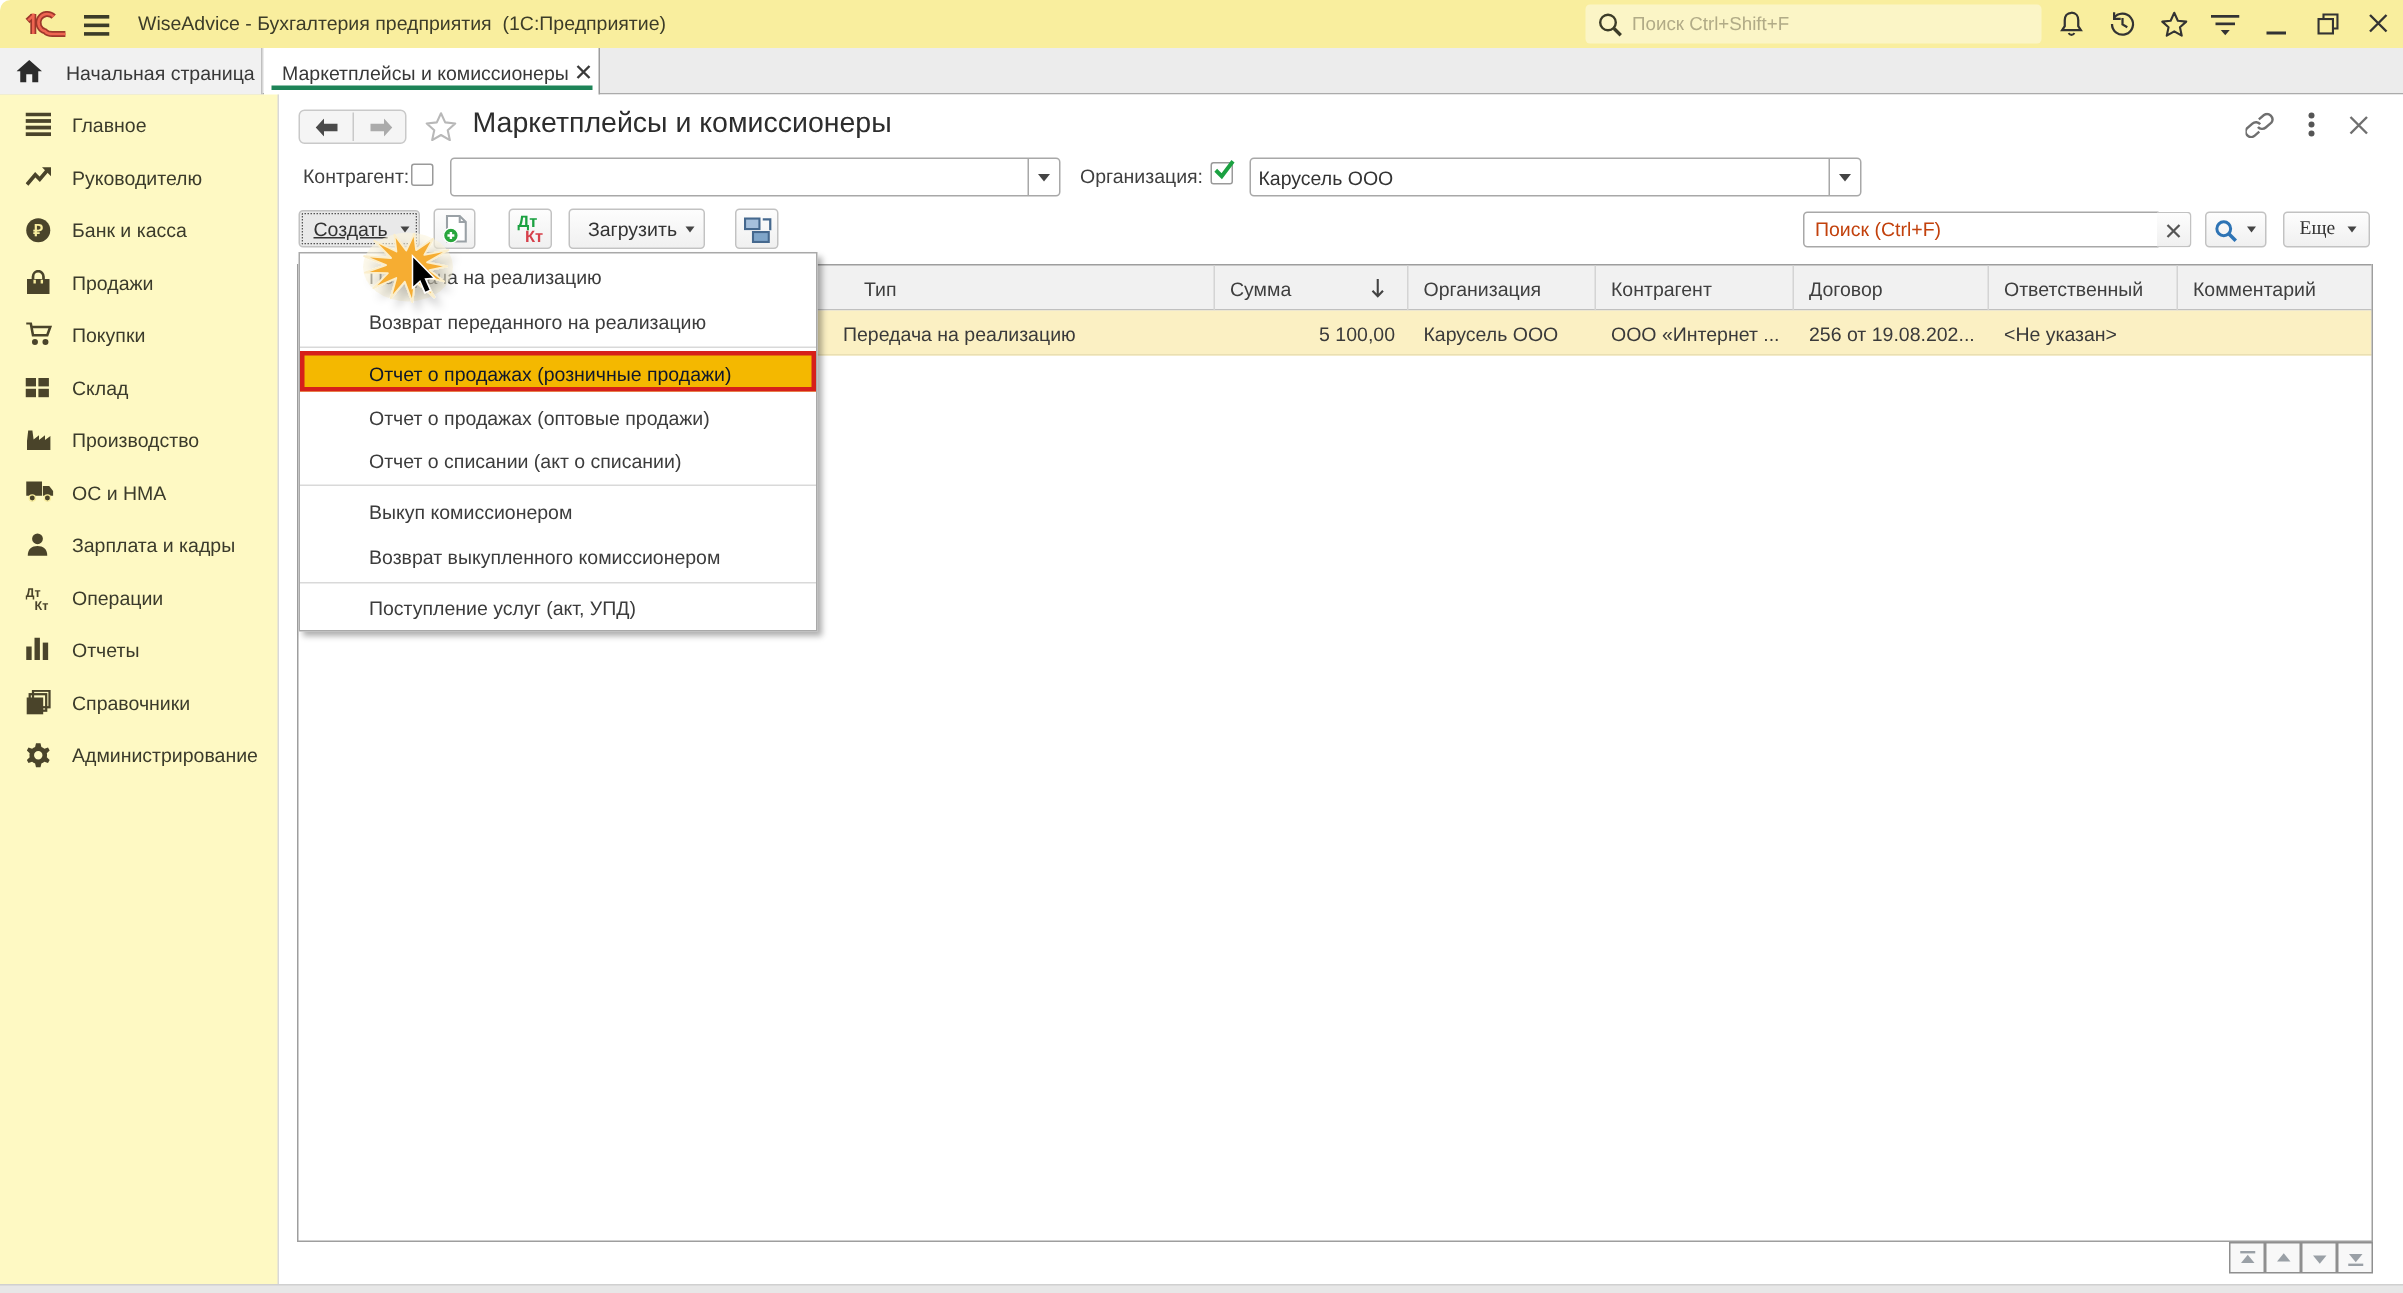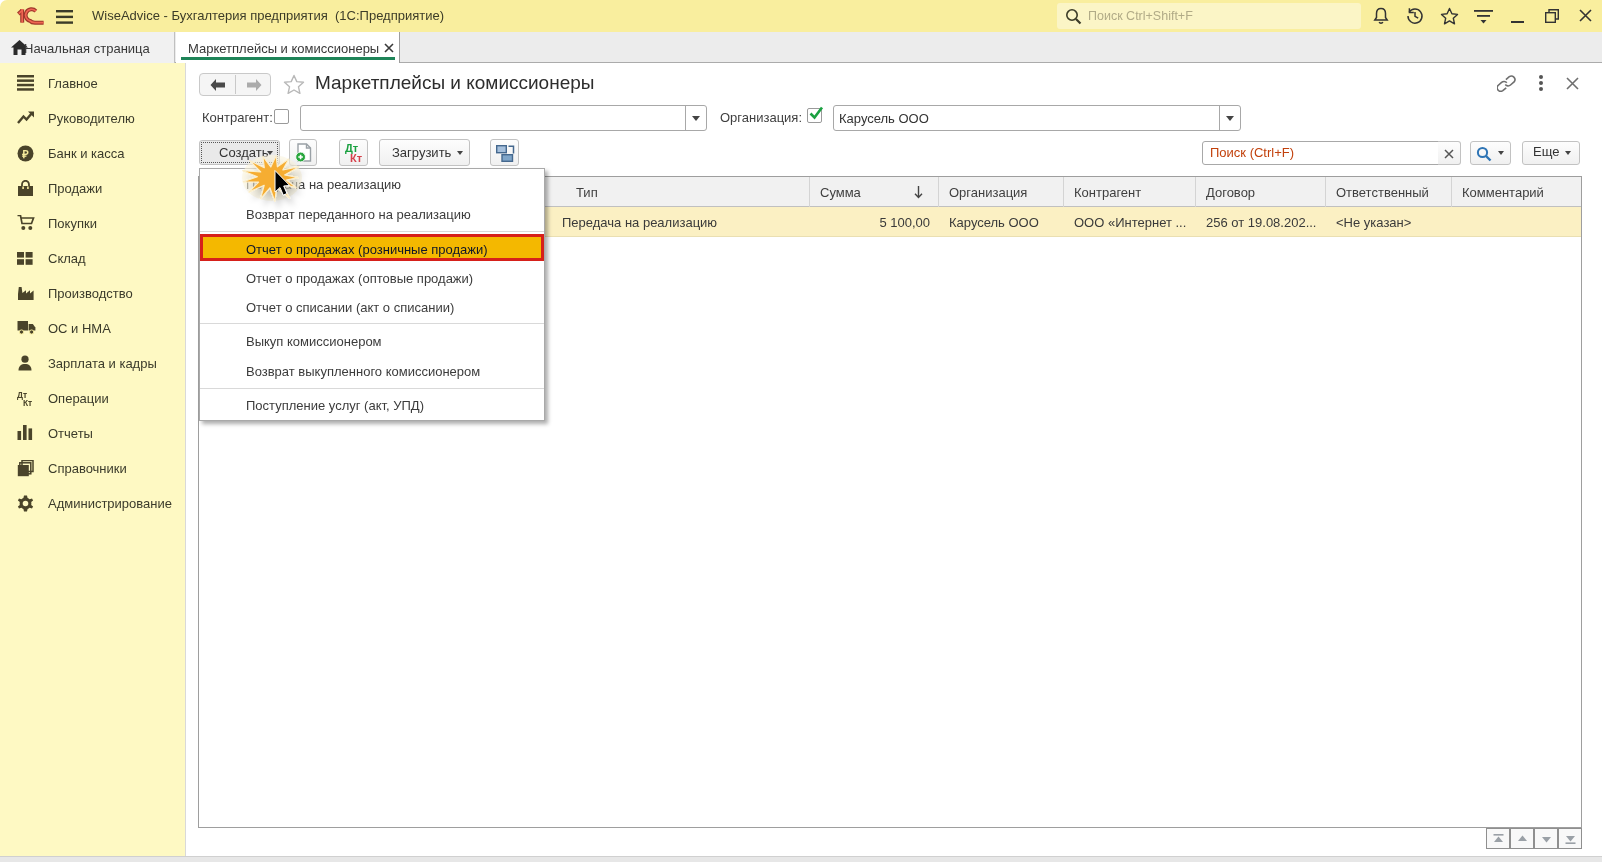--- a/index.html
+++ b/index.html
@@ -9,21 +9,21 @@
 
 
 #topbar { left:0; top:0; width:1602px; height:32px; background:#f9ee9e; border-radius:7px 0 0 0; }
 #tbTitle { left:92px; top:0; height:32px; line-height:32px; font-size:13px; color:#3c3c28; }
 #tbSearch { left:1057px; top:3px; width:304px; height:26px; background:#fbf5c6; border-radius:3px; }
 #tbSearch span { position:absolute; left:31px; top:6px; font-size:12.5px; color:#b1ab87; }
 
 
 #tabbar { left:0; top:32px; width:1602px; height:31px; background:#ececec; border-bottom:1px solid #ababab; }
 #tab1 { position:absolute; left:0; top:0; width:175px; height:31px; background:#f1f1f1; border-right:1px solid #c0c0c0; }
-#tab1 span { position:absolute; left:24px; top:9px; font-size:13px; color:#383838; }
+#tab1 span { position:absolute; left:44px; top:9px; font-size:13px; color:#383838; }
 #tab2 { position:absolute; left:176px; top:0; width:224px; height:32px; background:#ffffff; border-right:1px solid #9d9d9d; }
 #tab2 span.t { position:absolute; left:12px; top:9px; font-size:13px; color:#383838; }
 #tab2 .greenline { position:absolute; left:5px; bottom:4px; width:214px; height:3px; background:#1e8458; }
 
 
 #sidebar { left:0; top:63px; width:186px; height:793px; background:#fef9c3; border-right:1px solid #d9d9d9; }
 .sbitem { position:absolute; left:0; width:186px; height:35px; }
 .sbitem svg { position:absolute; left:17px; top:10px; }
 .sbitem span { position:absolute; left:48px; top:11px; font-size:13px; color:#3b3b2b; }
 
@@ -282,21 +282,21 @@
     <div class="abs cbox" style="left:620px; top:45px;"></div>
     <svg class="abs" style="left:621px;top:42px;" width="18" height="17" viewBox="0 0 18 17">
         <path d="M2.5 8.5 L6.5 12.5 L14 2.5" fill="none" stroke="#1ba141" stroke-width="2.6"></path>
       </svg>
     <div class="abs input" style="left:646px; top:42px; width:408px; height:26px;">
         <span style="position:absolute;left:5px;top:5px;font-size:13px;color:#333;">Карусель ООО</span>
         <div class="combobtn"></div>
       </div>
 
     <div class="abs btn" style="left:12px; top:77px; width:81px; height:25px; background:#e9e9e9; outline:1px dotted #555; outline-offset:-3px;">
-        <span style="position:absolute;left:19px;top:4px;">Создать</span>
+        <span style="position:absolute;left:9px;top:4px;text-decoration:underline;">Создать</span>
         <span class="dropcaret" style="right:6px;top:10px;"></span>
       </div>
     <div class="abs btn" style="left:102px; top:76px; width:28px; height:27px;">
       <svg style="position:absolute;left:5px;top:3px;" width="18" height="20" viewBox="0 0 18 20">
           <path d="M3 1 L11.5 1 L15.5 5 L15.5 18 L3 18 Z" fill="#fff" stroke="#9aa1a6" stroke-width="1.4"></path>
           <path d="M11.5 1 L11.5 5 L15.5 5" fill="none" stroke="#9aa1a6" stroke-width="1.4"></path>
           <circle cx="5.6" cy="14" r="4.9" fill="#27a63c" stroke="#fff" stroke-width="0.9"></circle>
           <path d="M5.6 11.7 L5.6 16.3 M3.3 14 L7.9 14" stroke="#fff" stroke-width="1.6"></path>
         </svg>
     </div>
@@ -325,21 +325,21 @@
         </svg>
       </div>
     <div class="abs btn" style="left:1283px; top:78px; width:41px; height:24px;">
       <svg style="position:absolute;left:5px;top:4px;" width="16" height="16" viewBox="0 0 16 16">
           <circle cx="6.5" cy="6.5" r="4.6" fill="none" stroke="#2e74b5" stroke-width="2"></circle>
           <line x1="10" y1="10" x2="14.5" y2="14.5" stroke="#2e74b5" stroke-width="2.4"></line>
         </svg>
       <span class="dropcaret" style="right:6px;top:9px;"></span>
     </div>
     <div class="abs btn" style="left:1335px; top:78px; width:58px; height:24px;">
-        <span style="position:absolute;left:10px;top:2px;">Еще</span>
+        <span style="position:absolute;left:10px;top:2px;font-family:Liberation Serif, serif;">Еще</span>
         <span class="dropcaret" style="right:8px;top:9px;"></span>
       </div>
 
     <div id="tblhead" class="abs" style="left:358px; top:113px; width:1036px; height:31px; background:#f1f1f1; border-top:1px solid #9e9e9e; border-bottom:1px solid #c0c0c0;">
       <div class="th" style="left:0; width:265px;">
           <span style="left:31px;">Тип</span>
         </div>
       <div class="th" style="left:265px; width:129px;">
           <span>Сумма</span>
           <svg style="position:absolute;right:14px;top:8px;" width="11" height="14" viewBox="0 0 11 14">

